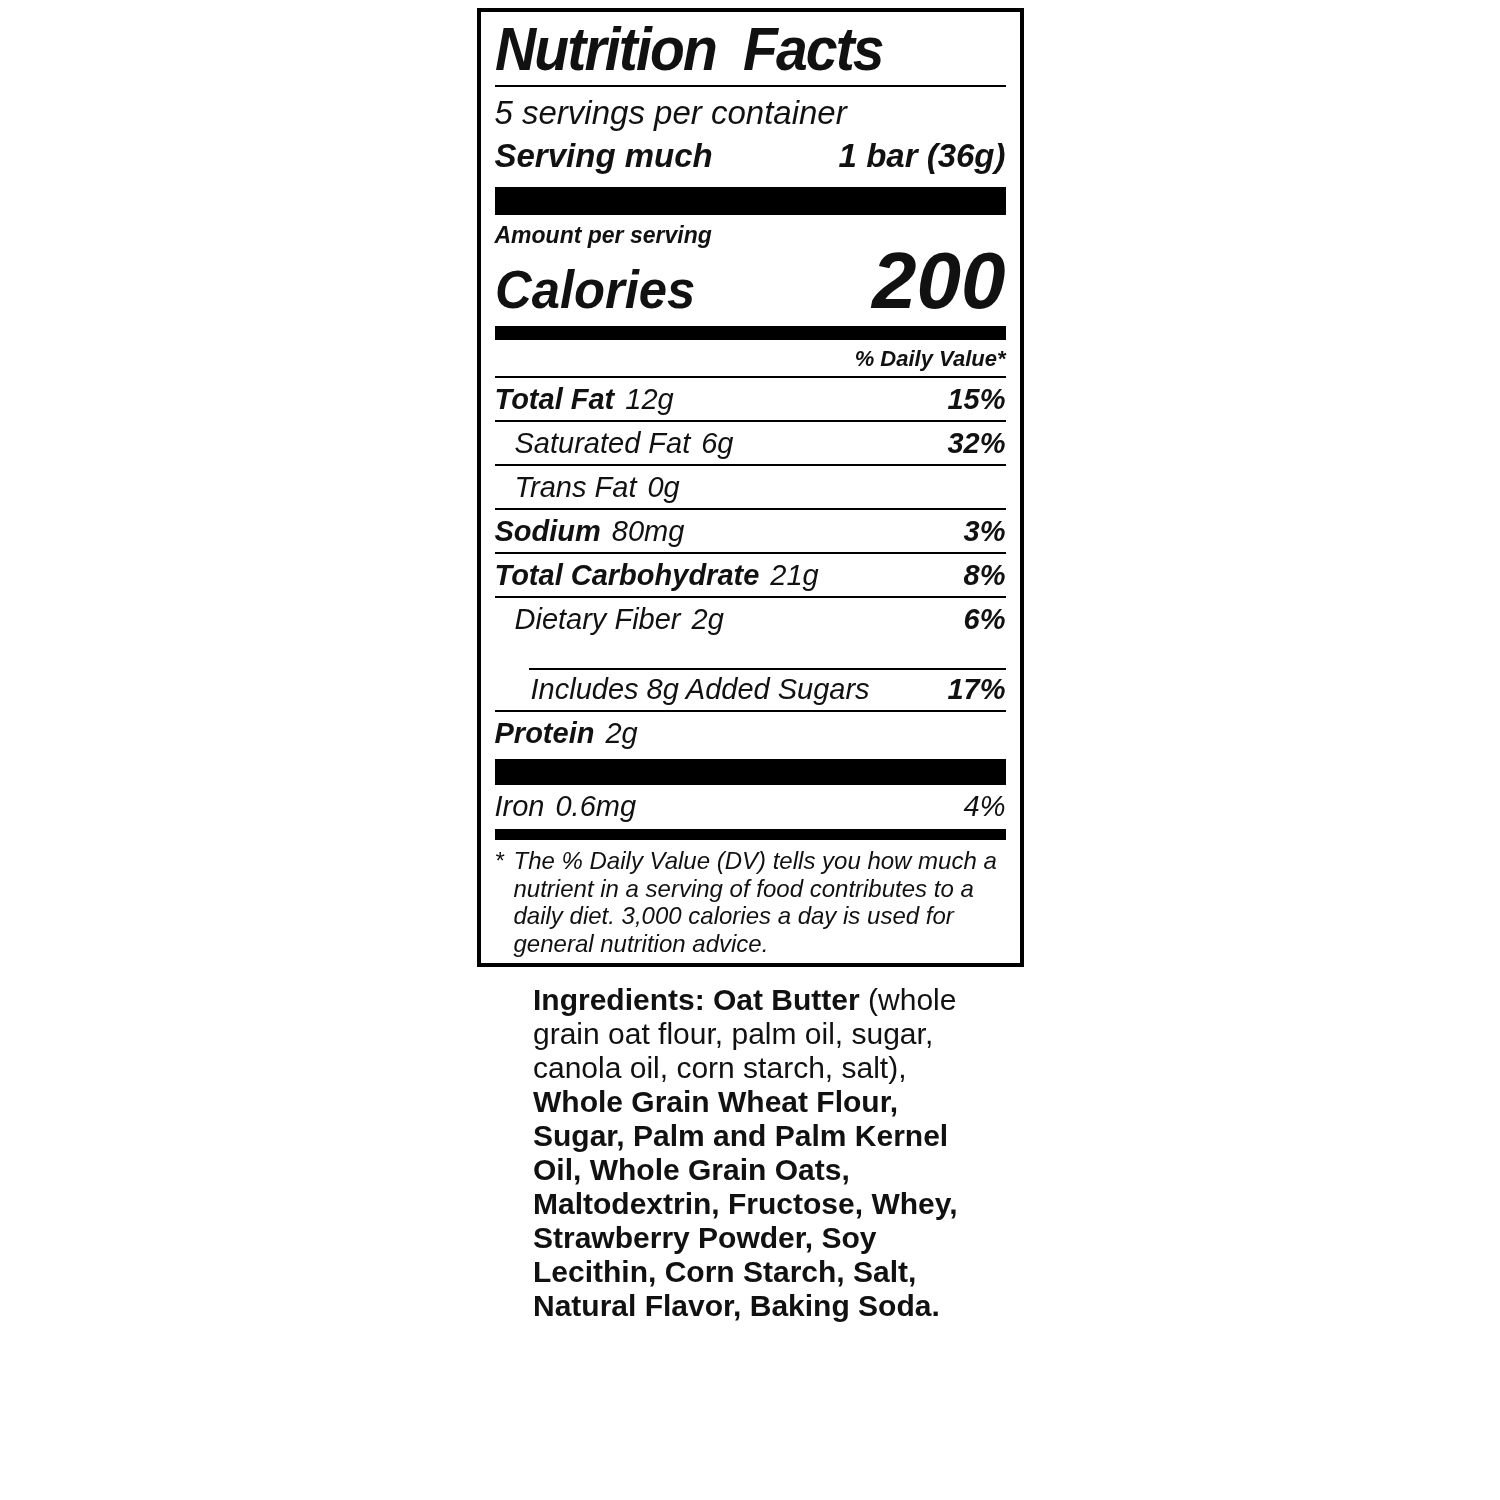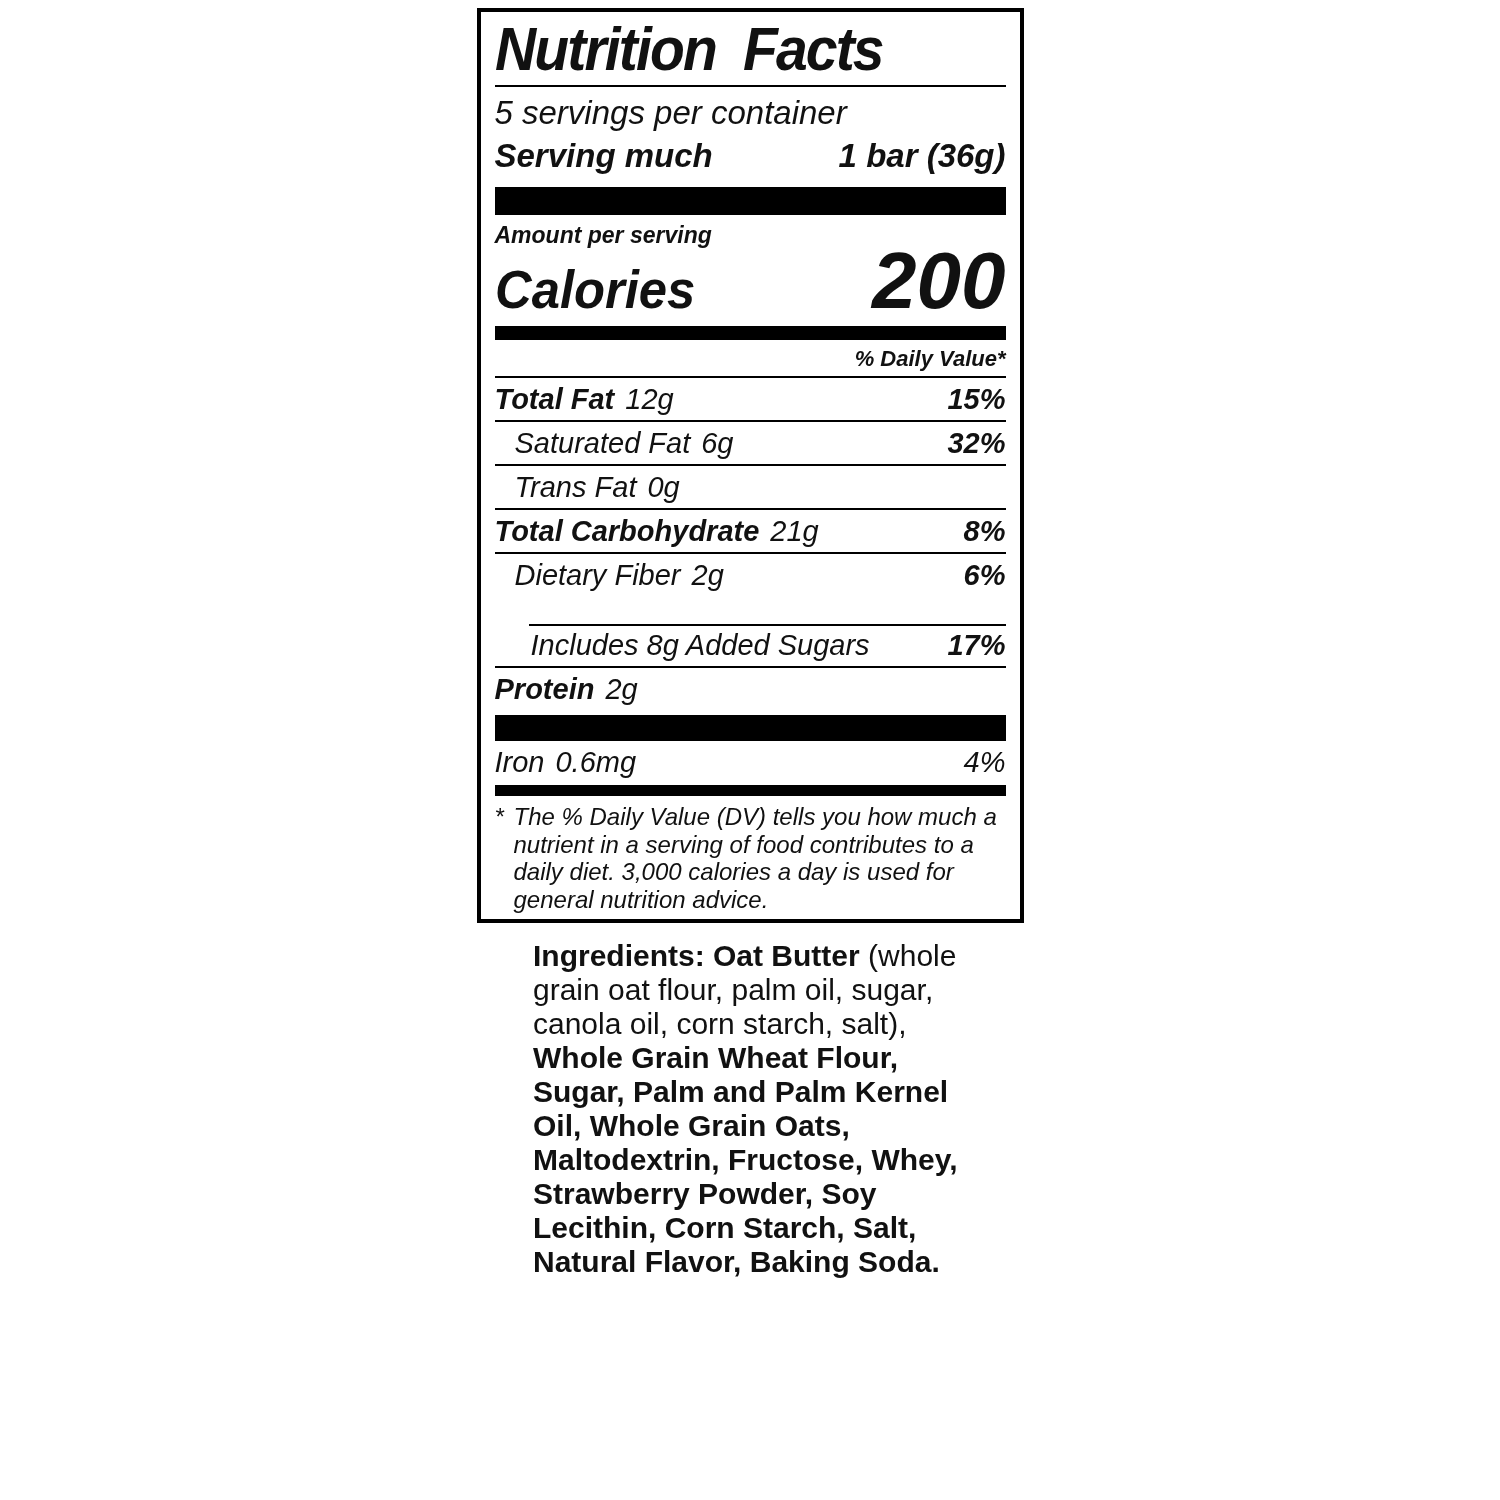--- a/index.html
+++ b/index.html
@@ -154,20 +154,25 @@
       <span class="ndv">32%</span>
     </div>
 
     <div class="nrow ind1">
       <span class="nname">Trans Fat</span>
       <span class="namt">0g</span>
       <span class="ndv"></span>
     </div>
 
 
+    <div class="nrow bold-name">
+      <span class="nname">Sodium</span>
+      <span class="namt">80mg</span>
+      <span class="ndv">3%</span>
+    </div>
 
     <div class="nrow bold-name">
       <span class="nname">Total Carbohydrate</span>
       <span class="namt">21g</span>
       <span class="ndv">8%</span>
     </div>
 
     <div class="nrow ind1">
       <span class="nname">Dietary Fiber</span>
       <span class="namt">2g</span>

